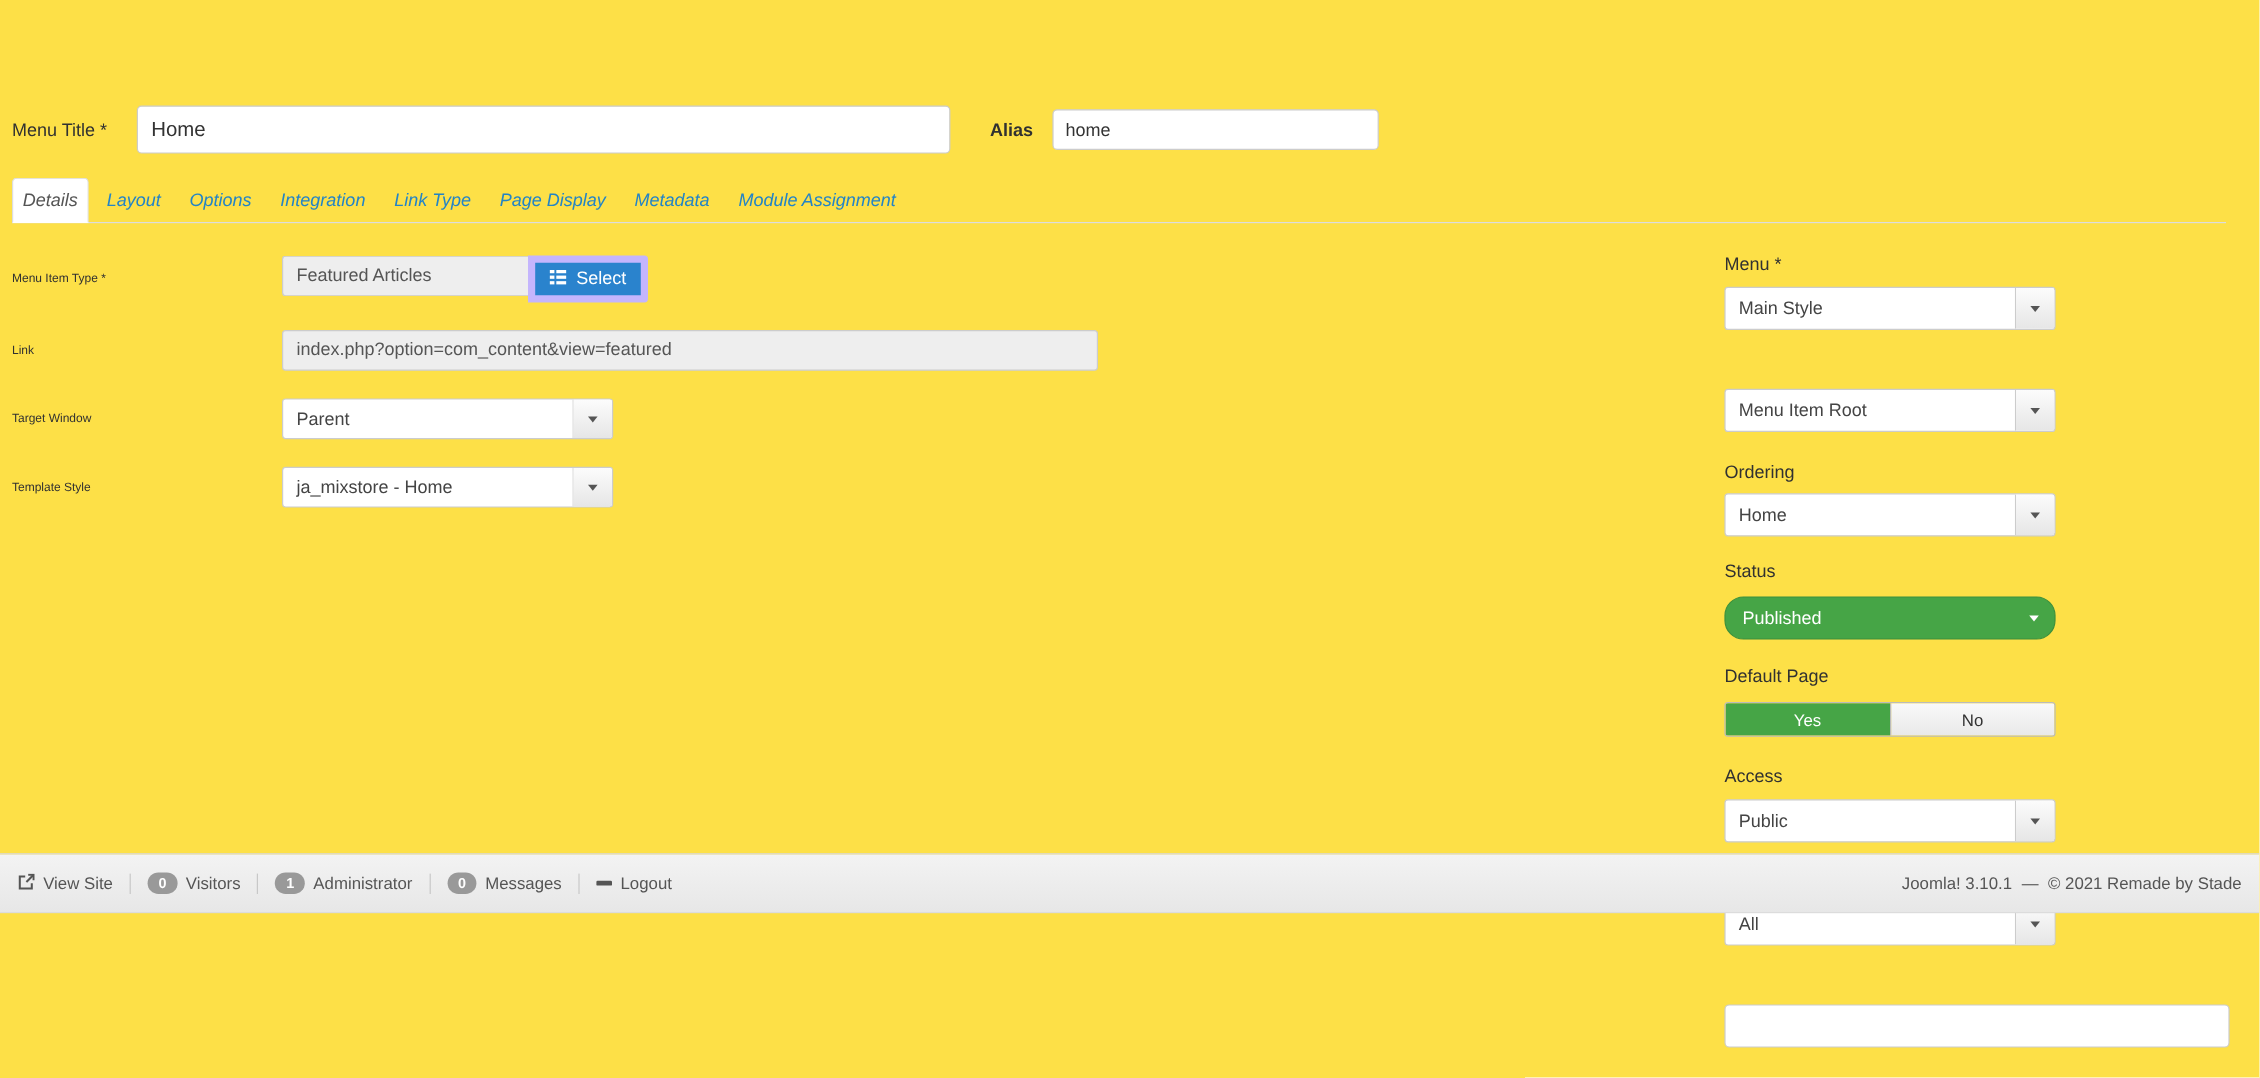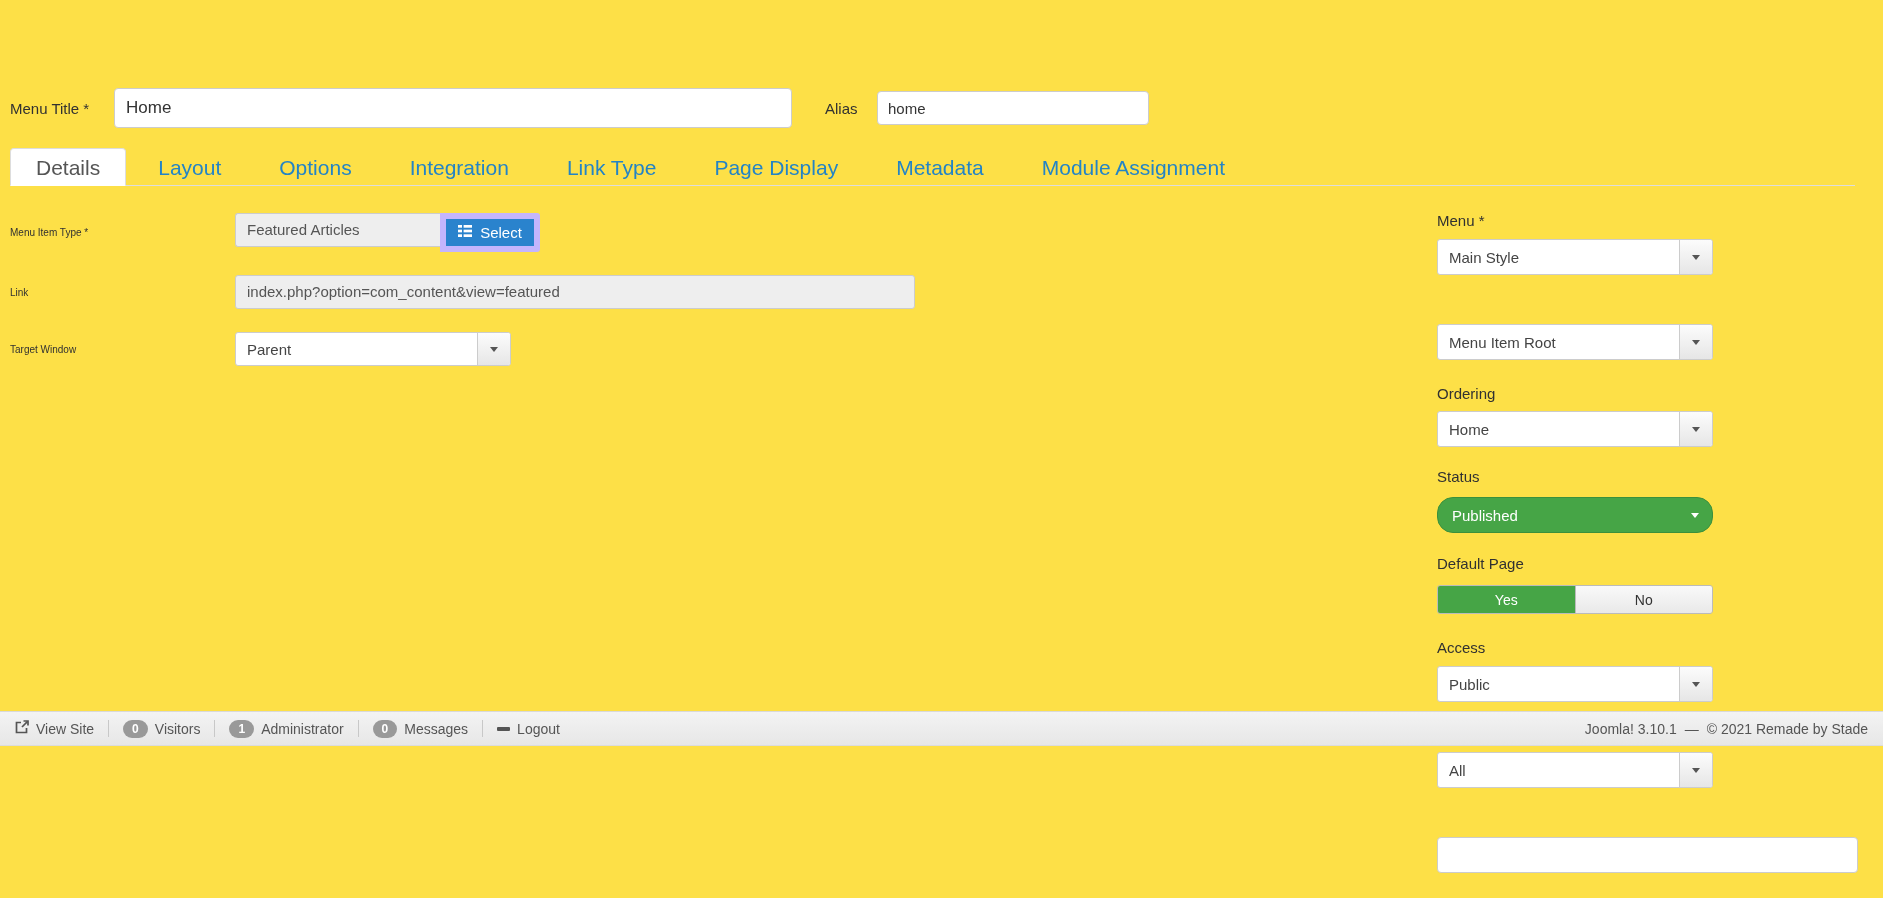--- a/index.html
+++ b/index.html
@@ -24,41 +24,41 @@
     width:104px; font-size:15px; color:#313131;
   }
   .input-title {
     width:678px; height:40px;
     border:1px solid #ccc; border-radius:4px;
     font-size:17px; color:#333; padding:0 11px;
     font-family:"Liberation Sans", sans-serif;
     outline:none;
   }
   .alias-label {
-    margin-left:33px; width:52px; font-size:15px; color:#313131;
+    margin-left:33px; width:52px; font-size:15px; color:#313131;font-weight:bold;
   }
   .input-alias {
     width:272px; height:34px;
     border:1px solid #ccc; border-radius:4px;
     font-size:15px; color:#333; padding:0 10px;
     font-family:"Liberation Sans", sans-serif;
     outline:none;
   }
 
   
   .tabs {
     position:absolute; top:148px; left:10px; width:1845px;
     border-bottom:1px solid #ddd;
   }
   .tabs ul { list-style:none; display:flex; }
   .tabs li { margin-right:6px; margin-bottom:-1px; }
   .tab-link {
-    display:block; padding:0 25px; line-height:38px; height:38px;
-    font-size:21px; color:#2384c6; text-decoration:none; cursor:pointer;
-    border:1px solid transparent; border-radius:4px 4px 0 0;
+    display:block; padding:0 8px; line-height:38px; height:38px;
+    font-size:15px; color:#2384c6; text-decoration:none; cursor:pointer;
+    border:1px solid transparent; border-radius:4px 4px 0 0;font-style:italic;
   }
   .tab-link.active {
     background:#fff; color:#555;
     border-color:#ddd #ddd #fff #ddd;
   }
   .select-box {
     display:flex; height:34px;
     border:1px solid #ccc; border-radius:3px; background:#fff;
     cursor:pointer;
   }
@@ -128,21 +128,21 @@
   .toggle-yes { background:#46a546; color:#fff; }
   .toggle-no  { background:linear-gradient(#f9f9f9,#e9e9e9); color:#333; border-left:1px solid #bbb; }
   .note-input {
     position:absolute; width:421px; height:36px;
     border:1px solid #ccc; border-radius:4px; padding:0 10px;
     font-size:15px; font-family:"Liberation Sans", sans-serif; outline:none;
   }
 
   
   .status-bar {
-    position:absolute; top:711px; left:0; width:1883px; height:35px;
+    position:absolute; top:711px; left:0; width:1883px; height:50px;
     background:linear-gradient(#f3f3f3,#e7e7e7);
     border-top:1px solid #d9d9d9; border-bottom:1px solid #dcdcdc;
     display:flex; align-items:center; padding:0 15px;
     font-size:14px; color:#555; z-index:30;
   }
   .sb-item { display:flex; align-items:center; gap:7px; cursor:pointer; color:#555; text-decoration:none; }
   .sb-sep { width:0; height:17px; border-left:1px solid #c8c8c8; margin:0 14px; }
   .badge {
     background:#999; color:#fff; font-size:12px; font-weight:bold;
     border-radius:10px; padding:3px 9px; line-height:1;
@@ -222,20 +222,29 @@
     <div class="form-row">
       <span class="row-label">Target Window</span>
       <div class="select-box sel-target">
         <span class="txt">Parent</span>
         <span class="caret-btn">
           <span class="caret"></span>
         </span>
       </div>
     </div>
 
+    <div class="form-row">
+      <span class="row-label">Template Style</span>
+      <div class="select-box sel-template">
+        <span class="txt">ja_mixstore - Home</span>
+        <span class="caret-btn">
+          <span class="caret"></span>
+        </span>
+      </div>
+    </div>
 
   </div>
 
   <div class="right-col">
 
     <span class="r-label" style="top:212px; left:0;">Menu *</span>
     <div class="select-box h36 r-ctl" style="top:239px; left:0;">
       <span class="txt">Main Style</span>
       <span class="caret-btn">
           <span class="caret"></span>

